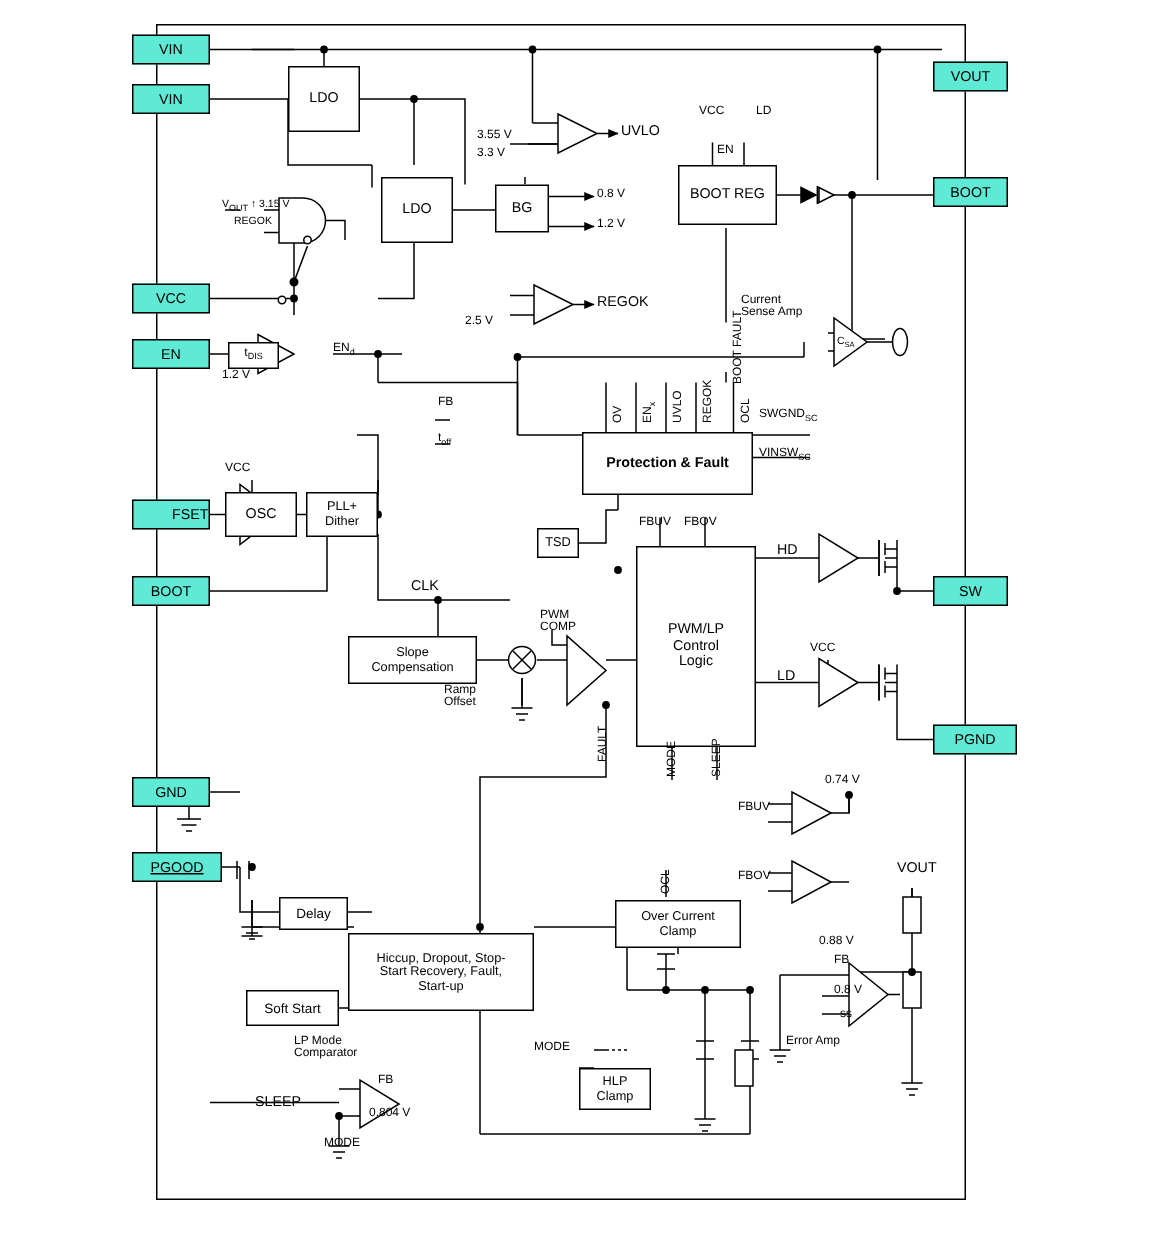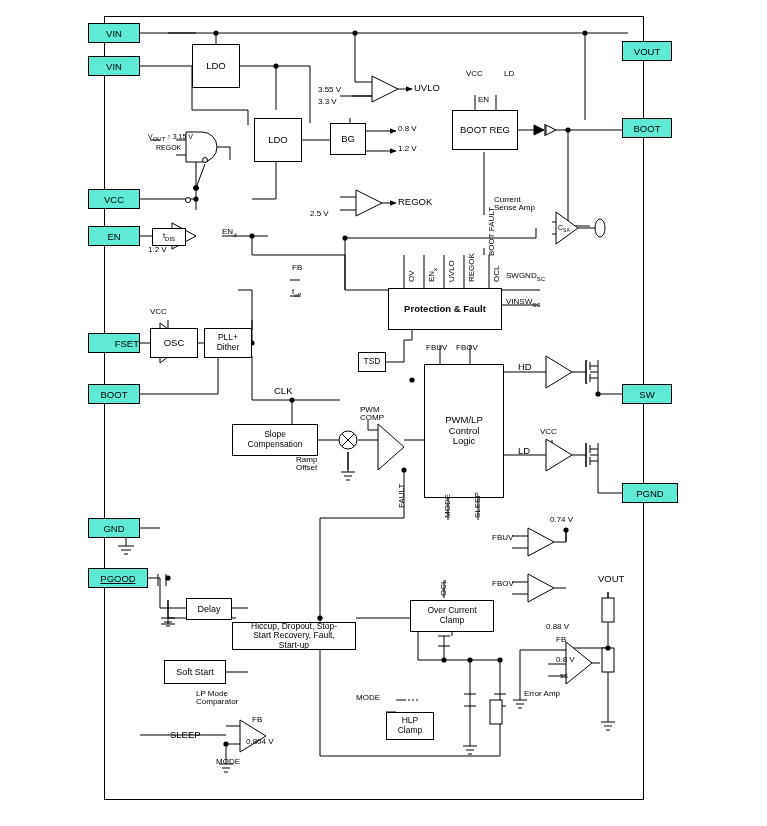--- a/index.html
+++ b/index.html
@@ -444,21 +444,21 @@
   </div>
 
   <div class="box" style="left:358px;top:352px;width:28px;height:20px;font-size:8.5px;">
     <span>TSD</span>
   </div>
 
   <div class="box" style="left:186px;top:598px;width:46px;height:22px;font-size:9px;">
     <span>Delay</span>
   </div>
 
-  <div class="box" style="left:232px;top:622px;width:124px;height:28px;font-size:8.5px;white-space:pre;">
+  <div class="box" style="left:232px;top:622px;width:124px;height:52px;font-size:8.5px;white-space:pre;">
     <span style="white-space:pre;">Hiccup, Dropout, Stop-
 Start Recovery, Fault,
 Start-up</span>
   </div>
 
   <div class="box" style="left:164px;top:660px;width:62px;height:24px;font-size:9px;">
     <span>Soft Start</span>
   </div>
 
   <div class="box" style="left:410px;top:600px;width:84px;height:32px;font-size:8.5px;white-space:pre;">

